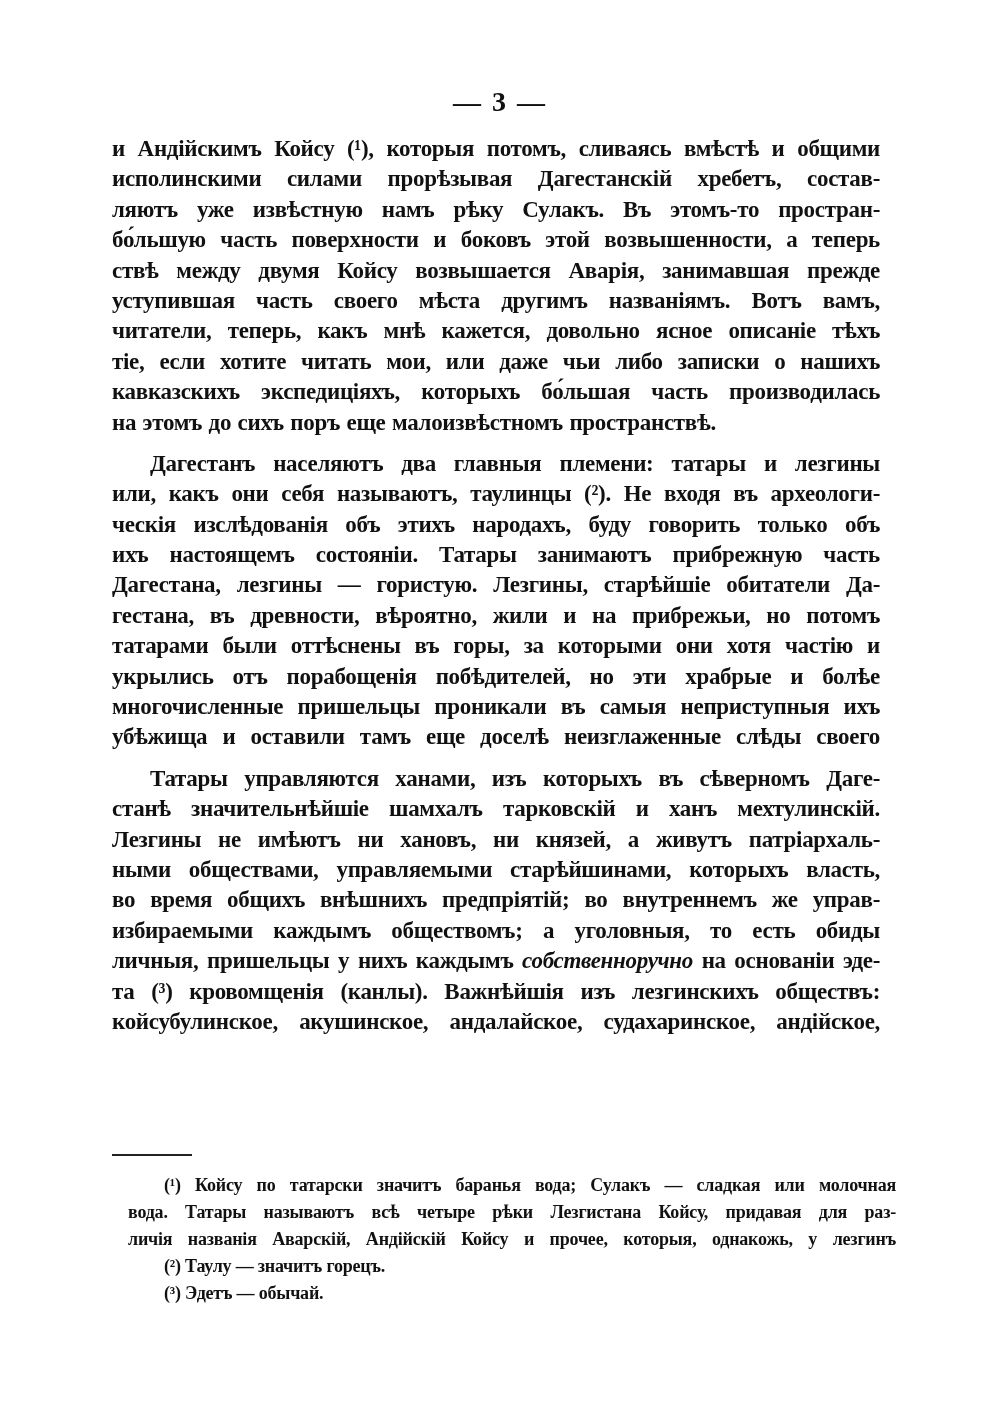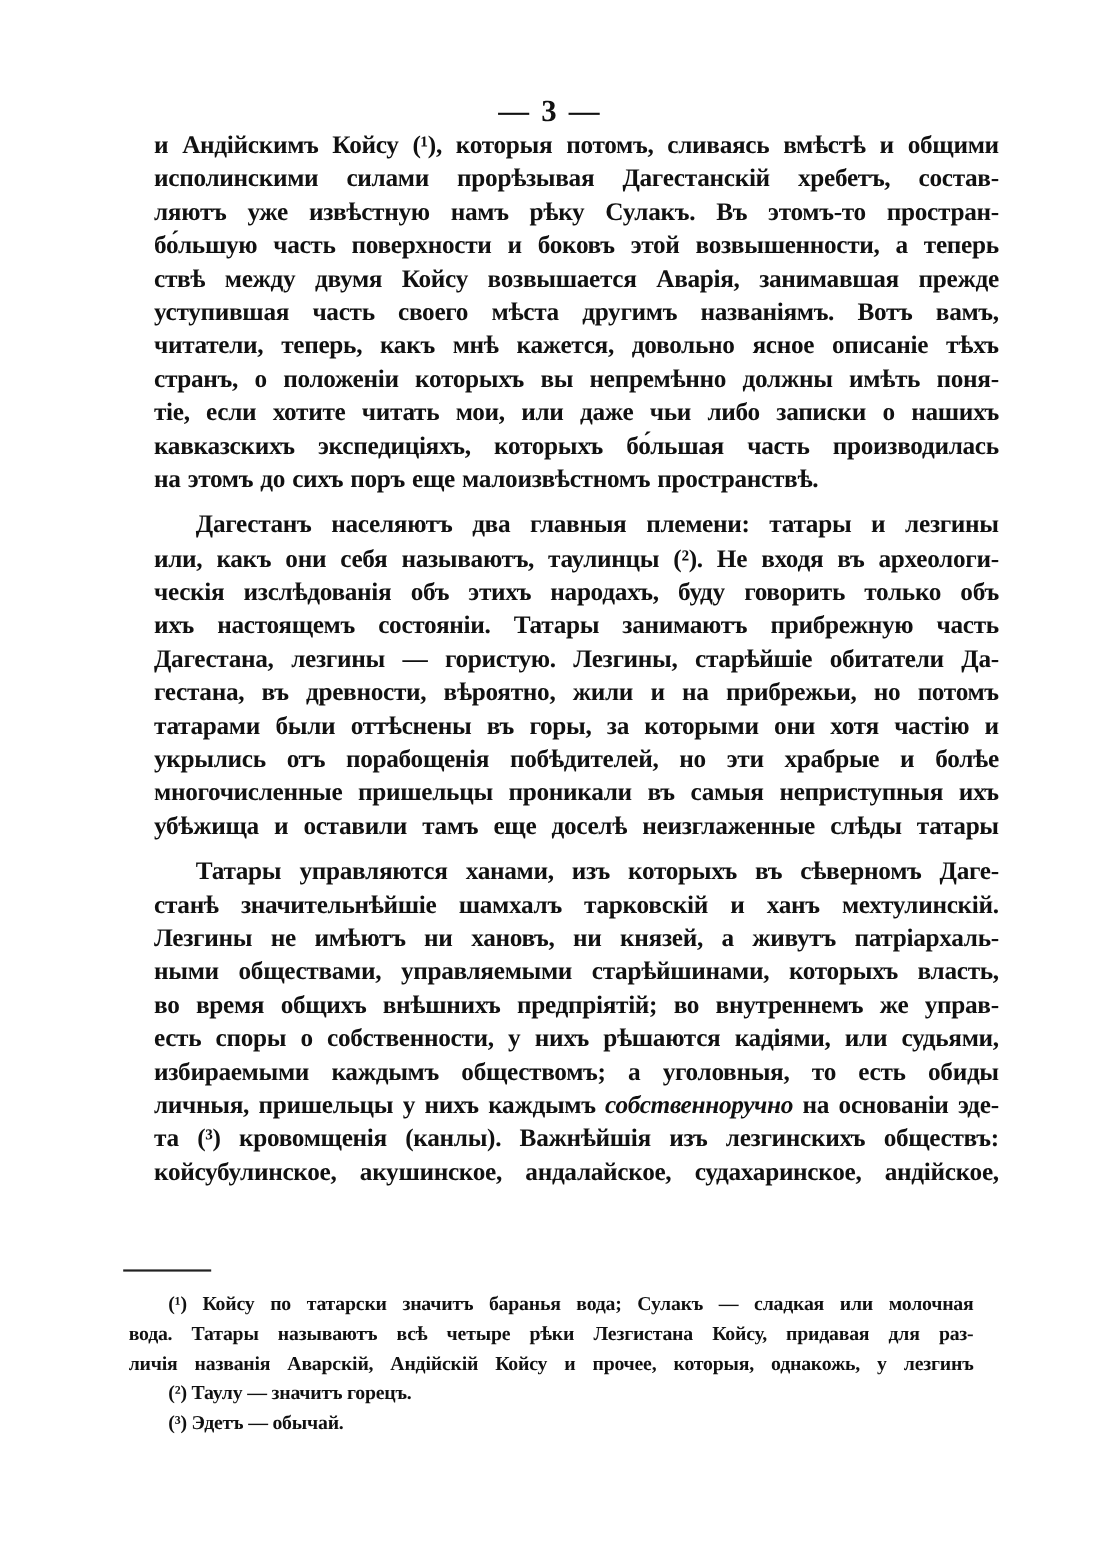--- a/index.html
+++ b/index.html
@@ -1,74 +1,72 @@
 <!DOCTYPE html>
 <html><head>
 <meta charset="utf-8">
 <style>
   html, body { margin: 0; padding: 0; background: #ffffff; }
   body { width: 1000px; height: 1424px; position: relative; overflow: hidden;
          font-family: "Liberation Serif", "DejaVu Serif", serif; color: #111; }
   .page-number { position: absolute; top: 86px; left: 0; width: 1000px; text-align: center;
                  font-size: 28px; font-weight: bold; letter-spacing: 2px; }
-  .body-text { position: absolute; left: 112px; width: 768px; top: 117px; margin-left: 28px; }
+  .body-text { position: absolute; left: 112px; width: 768px; top: 134px; }
   .line { display: block; height: 30.4px; line-height: 30.4px; font-size: 23px;
           font-weight: bold; text-align: justify; text-align-last: justify; white-space: nowrap;
           font-stretch: condensed; letter-spacing: -0.3px; word-spacing: 1px; }
   .line.last { text-align-last: left; }
   .line.indent { padding-left: 38px; }
   .para-gap { height: 11px; }
   .italic { font-style: italic; }
   .rule { position: absolute; left: 112px; top: 1154px; width: 80px; height: 2px; background: #222; }
-  .footnotes { position: absolute; left: 117px; width: 768px; top: 1172px; }
+  .footnotes { position: absolute; left: 128px; width: 768px; top: 1172px; }
   .fline { display: block; height: 27px; line-height: 27px; font-size: 18px; font-weight: bold;
            text-align: justify; text-align-last: justify; white-space: nowrap; letter-spacing: -0.2px; }
   .fline.last { text-align-last: left; }
   .fline.indent { padding-left: 36px; }
 </style>
 </head>
 <body>
 
 <div class="page-number">— 3 —</div>
 
 <div class="body-text">
   <div>
     <span class="line">и Андійскимъ Койсу (¹), которыя потомъ, сливаясь вмѣстѣ и общими</span>
     <span class="line">исполинскими силами прорѣзывая Дагестанскій хребетъ, состав-</span>
     <span class="line">ляютъ уже извѣстную намъ рѣку Сулакъ. Въ этомъ-то простран-</span>
     <span class="line">бо́льшую часть поверхности и боковъ этой возвышенности, а теперь</span>
     <span class="line">ствѣ между двумя Койсу возвышается Аварія, занимавшая прежде</span>
     <span class="line">уступившая часть своего мѣста другимъ названіямъ. Вотъ вамъ,</span>
     <span class="line">читатели, теперь, какъ мнѣ кажется, довольно ясное описаніе тѣхъ</span>
-    <span class="line">странъ, о положеніи которыхъ вы непремѣнно должны имѣть поня-</span>
     <span class="line">тіе, если хотите читать мои, или даже чьи либо записки о нашихъ</span>
     <span class="line">кавказскихъ экспедиціяхъ, которыхъ бо́льшая часть производилась</span>
     <span class="line last">на этомъ до сихъ поръ еще малоизвѣстномъ пространствѣ.</span>
   </div>
   <div class="para-gap"></div>
   <div>
     <span class="line indent">Дагестанъ населяютъ два главныя племени: татары и лезгины</span>
     <span class="line">или, какъ они себя называютъ, таулинцы (²). Не входя въ археологи-</span>
     <span class="line">ческія изслѣдованія объ этихъ народахъ, буду говорить только объ</span>
     <span class="line">ихъ настоящемъ состояніи. Татары занимаютъ прибрежную часть</span>
     <span class="line">Дагестана, лезгины — гористую. Лезгины, старѣйшіе обитатели Да-</span>
     <span class="line">гестана, въ древности, вѣроятно, жили и на прибрежьи, но потомъ</span>
     <span class="line">татарами были оттѣснены въ горы, за которыми они хотя частію и</span>
     <span class="line">укрылись отъ порабощенія побѣдителей, но эти храбрые и болѣе</span>
     <span class="line">многочисленные пришельцы проникали въ самыя неприступныя ихъ</span>
-    <span class="line">убѣжища и оставили тамъ еще доселѣ неизглаженные слѣды татары</span>
+    <span class="line">убѣжища и оставили тамъ еще доселѣ неизглаженные слѣды своего</span>
   </div>
   <div class="para-gap"></div>
   <div>
     <span class="line indent">Татары управляются ханами, изъ которыхъ въ сѣверномъ Даге-</span>
     <span class="line">станѣ значительнѣйшіе шамхалъ тарковскій и ханъ мехтулинскій.</span>
     <span class="line">Лезгины не имѣютъ ни хановъ, ни князей, а живутъ патріархаль-</span>
     <span class="line">ными обществами, управляемыми старѣйшинами, которыхъ власть,</span>
     <span class="line">во время общихъ внѣшнихъ предпріятій; во внутреннемъ же управ-</span>
-    <span class="line">есть споры о собственности, у нихъ рѣшаются кадіями, или судьями,</span>
     <span class="line">избираемыми каждымъ обществомъ; а уголовныя, то есть обиды</span>
     <span class="line"><span>личныя, пришельцы у нихъ каждымъ</span> <span class="italic">собственноручно</span> <span>на основаніи эде-</span></span>
     <span class="line">та (³) кровомщенія (канлы). Важнѣйшія изъ лезгинскихъ обществъ:</span>
     <span class="line">койсубулинское, акушинское, андалайское, судахаринское, андійское,</span>
   </div>
 </div>
 
 <div class="rule"></div>
 
 <div class="footnotes">

